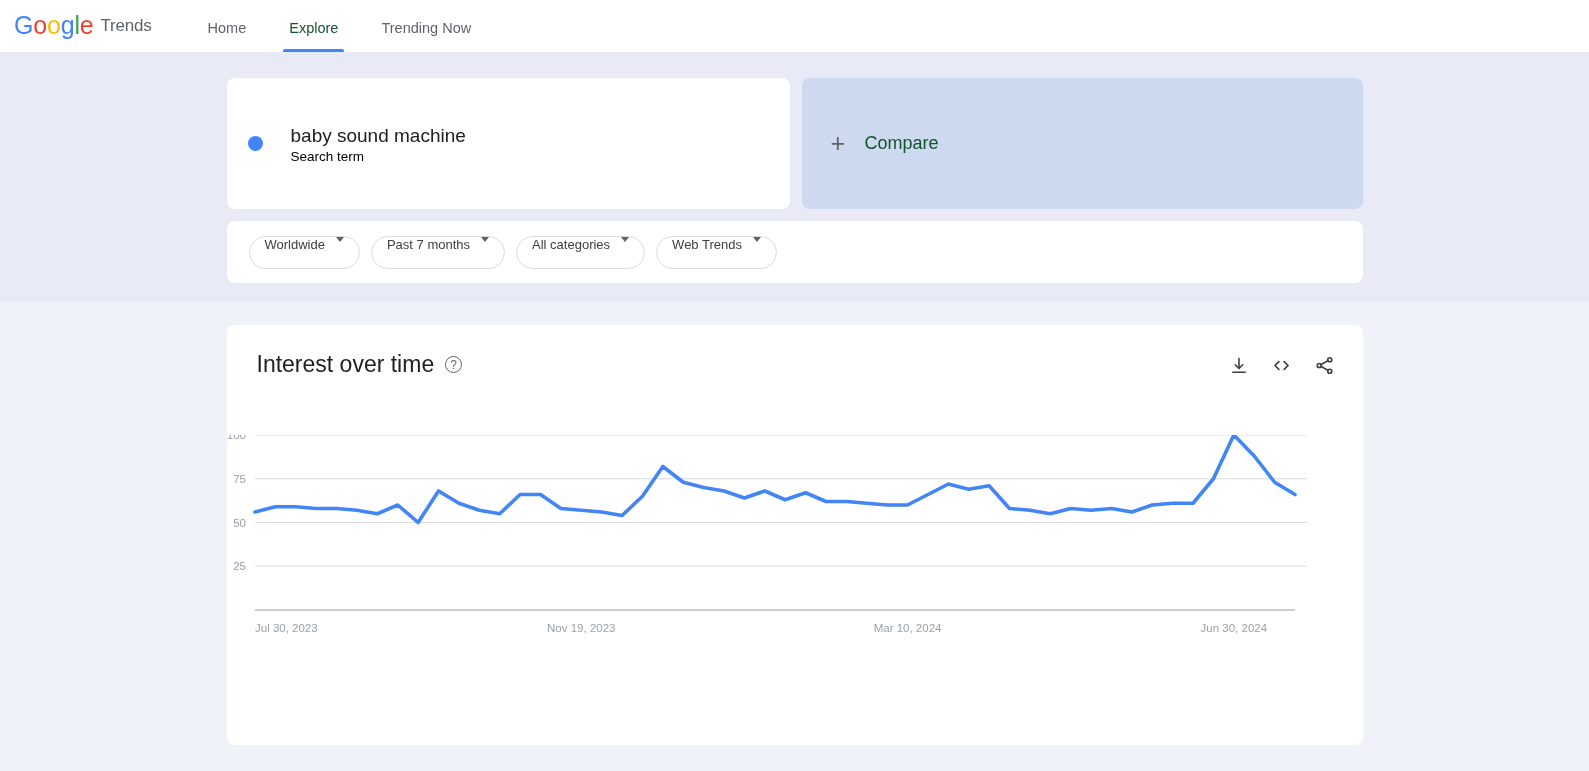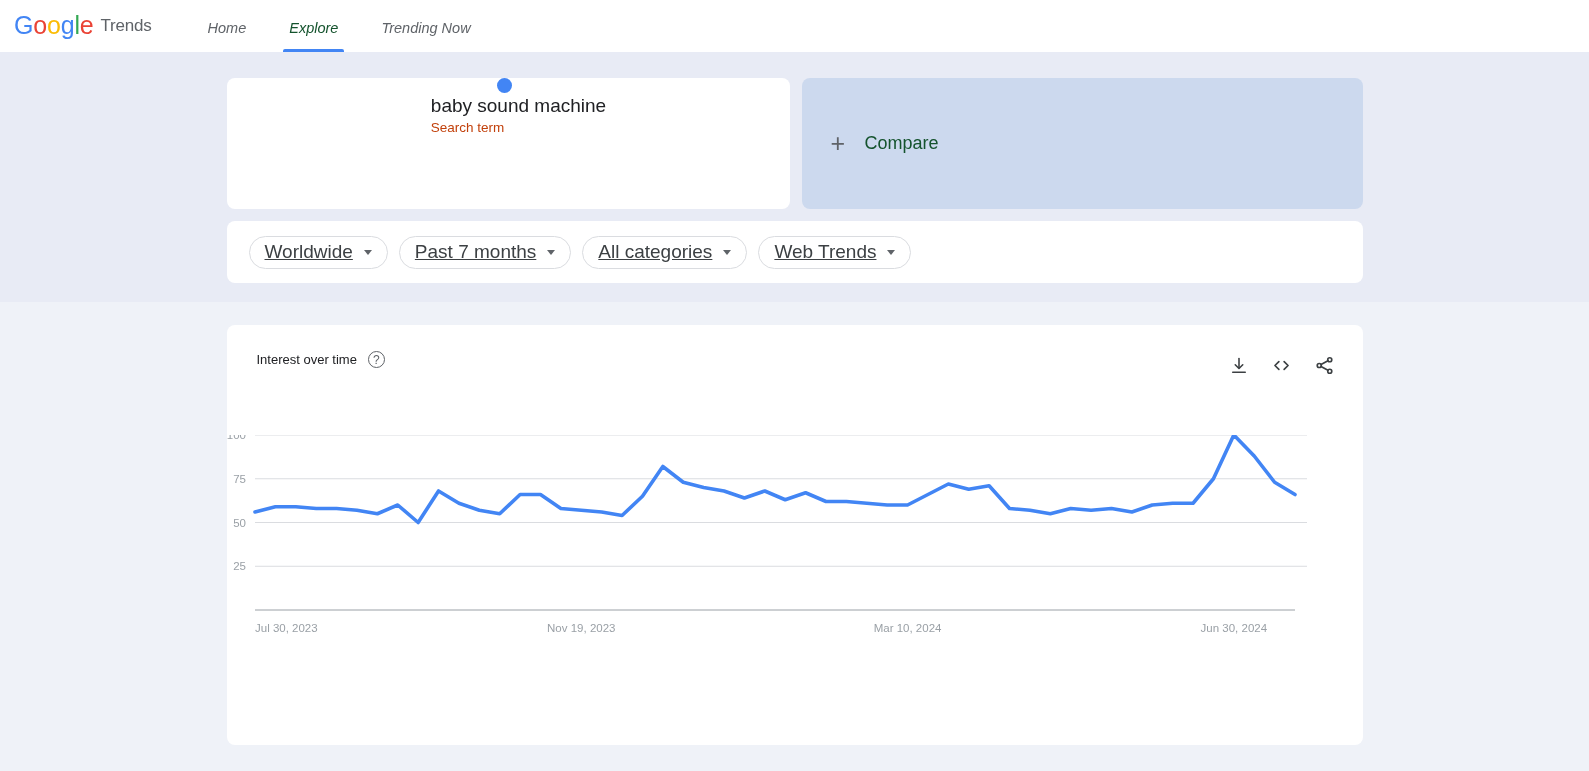--- a/index.html
+++ b/index.html
@@ -34,21 +34,20 @@
 
   .navlinks { display: flex; align-items: flex-end; margin-left: 52px; height: 100%; }
   .navlink {
     font-size: 14.5px;
     color: #5f6368;
     padding: 0 4px 16px 4px;
     margin-right: 35px;
     position: relative;
     cursor: pointer;
     white-space: nowrap;
-    font-style: italic;
   }
   .navlink.active { color: #14532d; }
   .navlink.active::after {
     content: "";
     position: absolute;
     left: -2px; right: -2px; bottom: 0;
     height: 3px;
     background: #4285f4;
     border-radius: 2px 2px 0 0;
   }
@@ -62,31 +61,30 @@
   .inner { width: 1136px; margin: 0 auto; }
 
   .termrow { display: flex; gap: 12px; }
   .termcard {
     width: 563px; height: 131px;
     background: #fff;
     border-radius: 8px;
     display: flex;
     align-items: center;
     padding-left: 21px;
-    flex-direction: column;
   }
   .dot {
     width: 15px; height: 15px;
     border-radius: 50%;
     background: #4285f4;
     flex: 0 0 auto;
     margin-right: 28px;
   }
   .term-title { font-size: 19px; color: #202124; line-height: 1.35; }
-  .term-sub { font-size: 13.5px; color: #c2410c; margin-top: 1px; }
+  .term-sub { font-size: 13.5px; color: #000000; margin-top: 1px; }
 
   .comparecard {
     flex: 1; height: 131px;
     background: #ccd9ee;
     border-radius: 8px;
     display: flex;
     align-items: center;
     padding-left: 29px;
     cursor: pointer;
   }
@@ -105,49 +103,47 @@
     display: flex;
     align-items: center;
     padding-left: 22px;
     gap: 11px;
   }
   .chip {
     height: 33px;
     border: 1px solid #dadce0;
     border-radius: 17px;
     display: inline-flex;
-    align-items: center;
     padding: 0 15px;
-    font-size: 19px;
+    font-size: 13px;
     color: #3c4043;
     background: #fff;
     cursor: pointer;
     white-space: nowrap;
-    text-decoration: underline;
   }
   .caret {
     width: 0; height: 0;
     border-left: 4.5px solid transparent;
     border-right: 4.5px solid transparent;
     border-top: 5.5px solid #5f6368;
     margin-left: 11px;
   }
 
   
   .lower { padding-top: 23px; }
   .chartcard {
     width: 1136px; margin: 0 auto;
     background: #fff;
     border-radius: 8px;
     height: 420px;
     position: relative;
     padding: 26px 28px 0 30px;
   }
   .cardhead { display: flex; align-items: center; }
-  .cardtitle { font-size: 13px; color: #202124; }
+  .cardtitle { font-size: 23px; color: #202124; }
   .help-icon {
     width: 17px; height: 17px;
     border: 1.4px solid #5f6368;
     border-radius: 50%;
     color: #5f6368;
     font-size: 12px;
     display: flex; align-items: center; justify-content: center;
     margin-left: 11px;
     cursor: pointer;
     line-height: 1;

